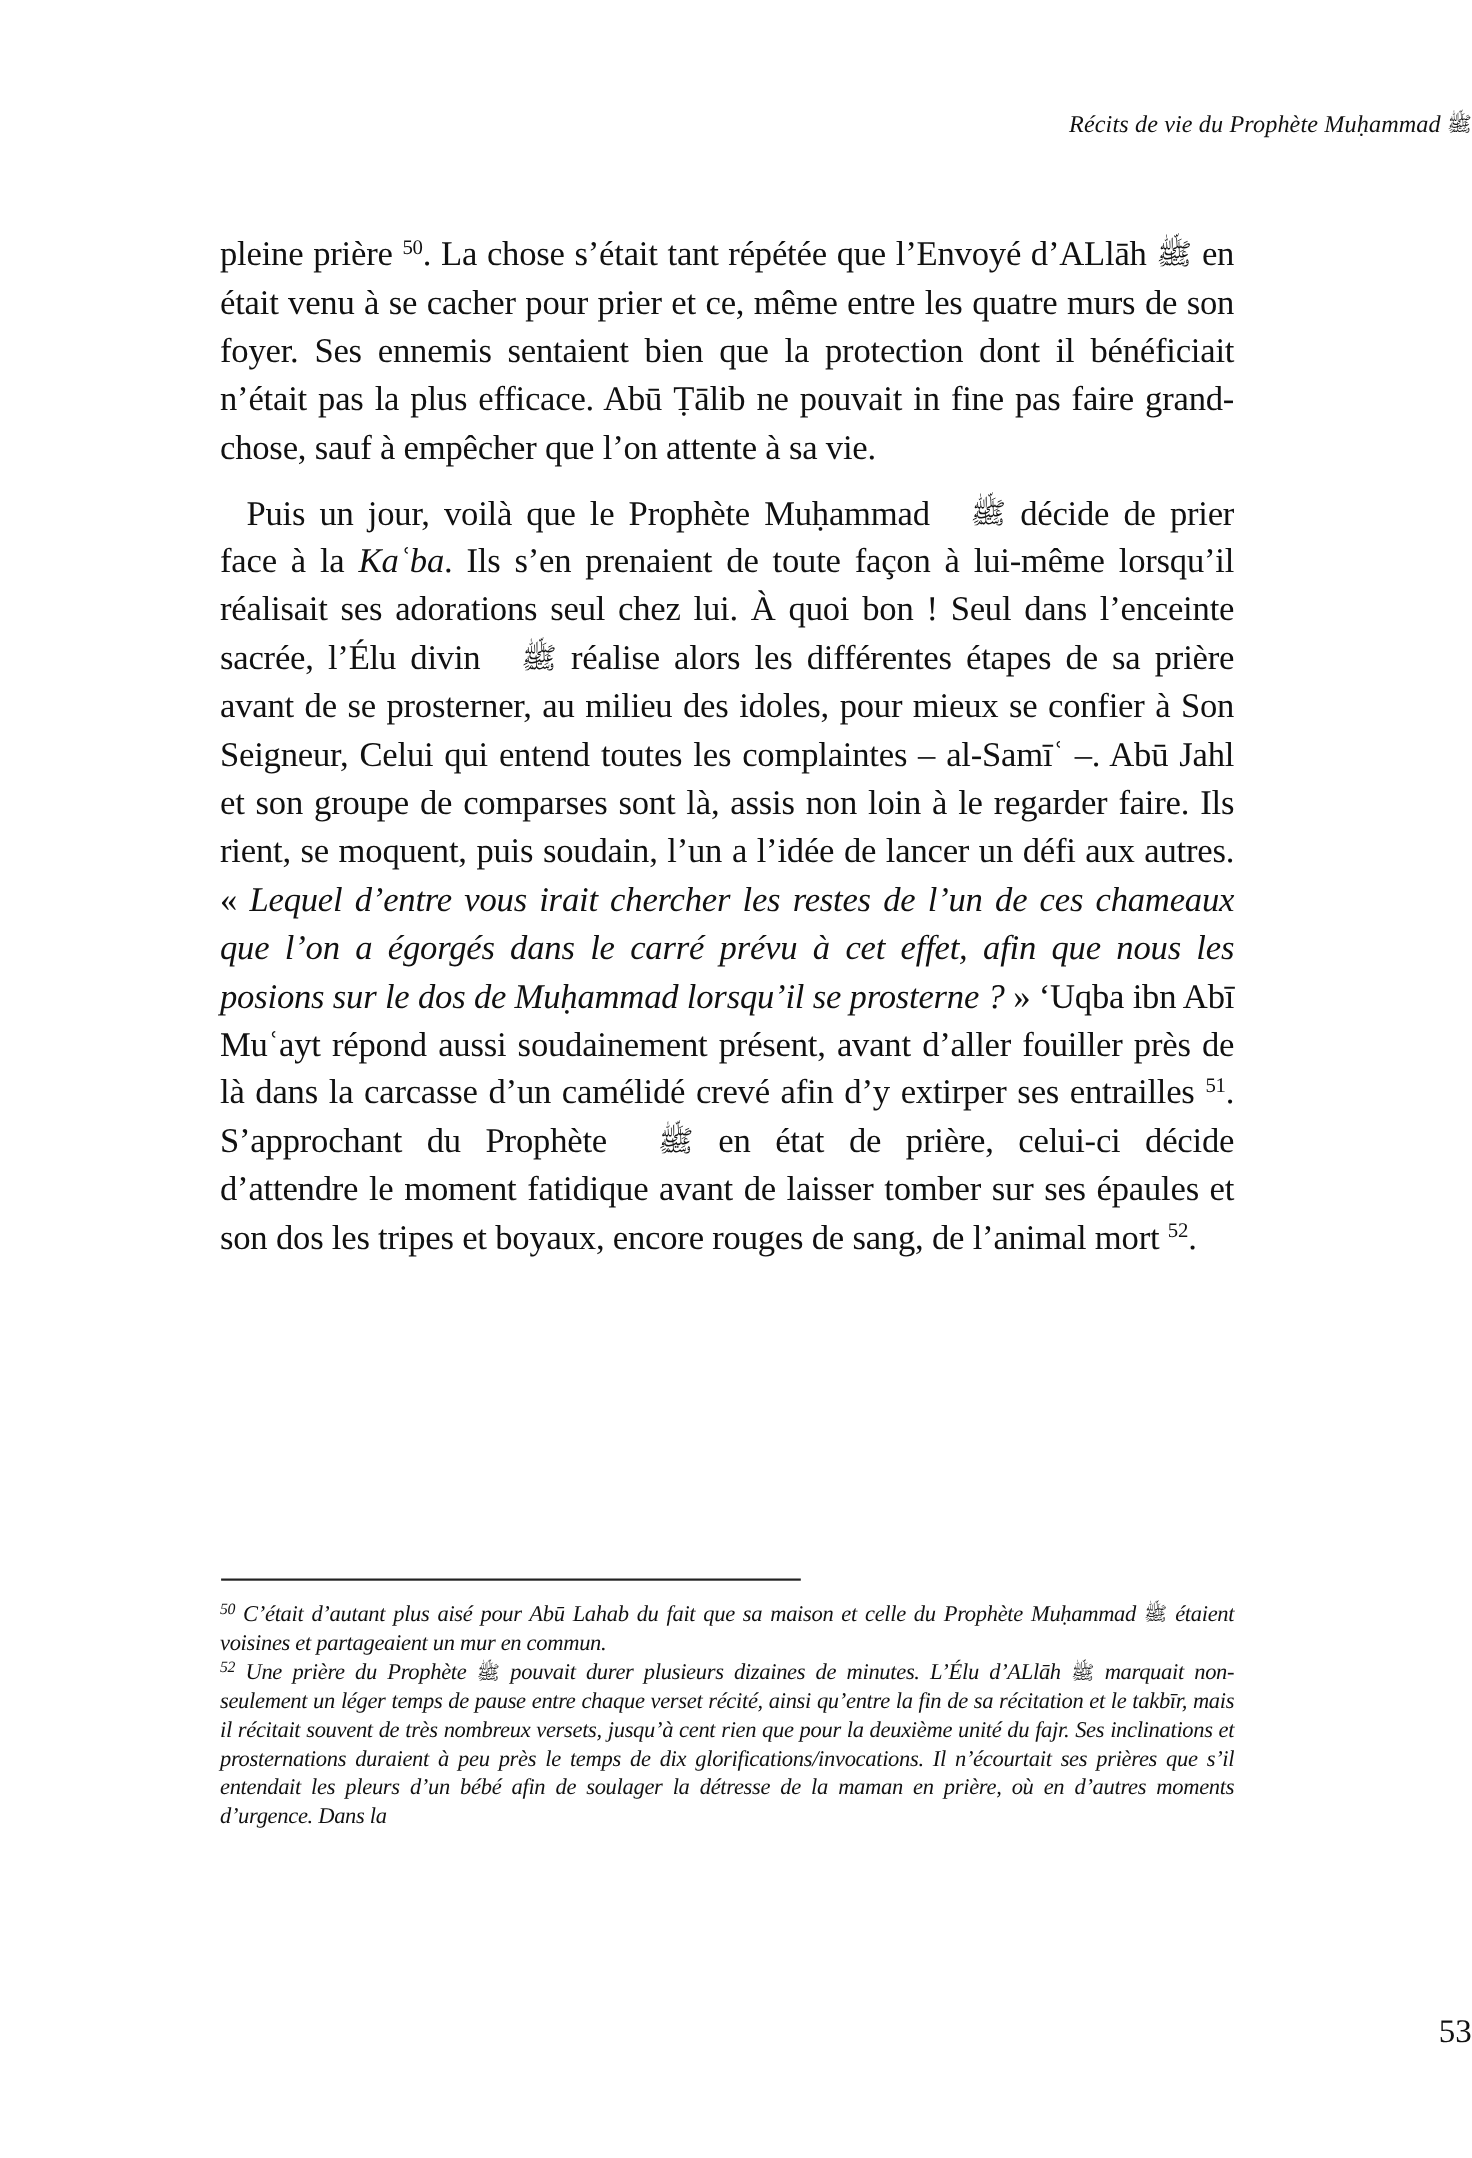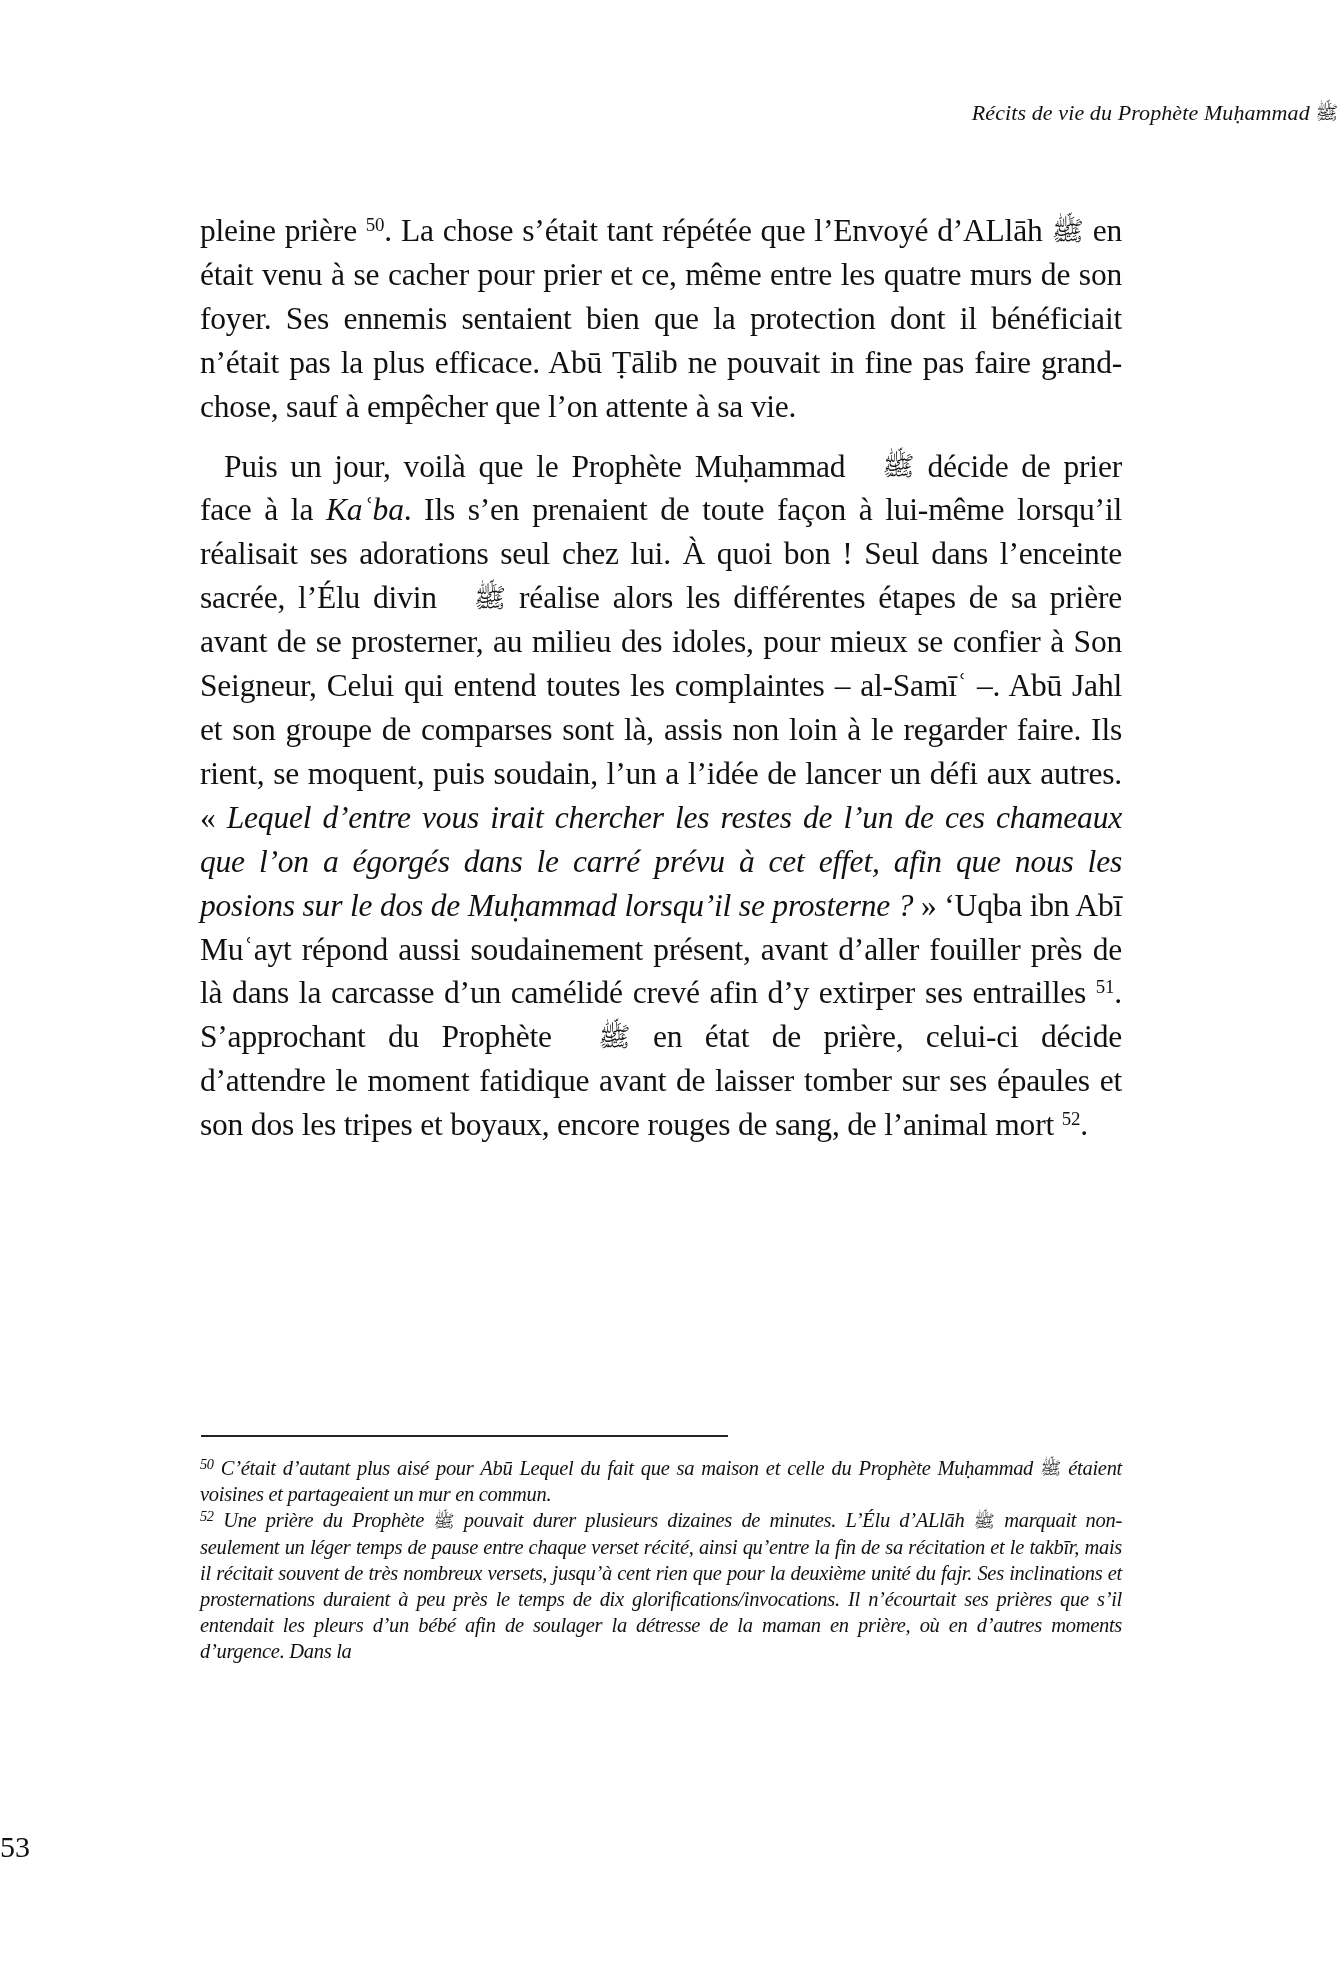--- a/index.html
+++ b/index.html
@@ -29,37 +29,37 @@
       background: #222222;
     }
     .footnotes {
       position: absolute; top: 1455px; left: 200px; width: 922px;
       font-style: italic; font-size: 20.5px; line-height: 26.2px;
       text-align: justify; letter-spacing: -0.3px;
     }
     .footnotes p { margin: 0; }
     .footnotes sup.fn { font-size: 0.7em; vertical-align: 0.45em; }
     .page-number {
-      position: absolute; top: 1830px; left: 0; width: 1338px; text-align: left;
+      position: absolute; top: 1830px; left: 0; width: 1338px; text-align: right;
       font-size: 30px;
     }
   </style>
 </head>
 <body>
 
 <div class="header">
   <span>Récits de vie du Prophète Muḥammad</span>
   <span class="salawat">ﷺ</span>
 </div>
 
 <div class="body-text">
   <p><span>pleine prière </span><sup class="fn">50</sup><span>. La chose s’était tant répétée que l’Envoyé d’ALlāh </span><span class="salawat">ﷺ</span><span> en était venu à se cacher pour prier et ce, même entre les quatre murs de son foyer. Ses ennemis sentaient bien que la protection dont il bénéficiait n’était pas la plus efficace. Abū Ṭālib ne pouvait in fine pas faire grand-chose, sauf à empêcher que l’on attente à sa vie.</span></p>
   <p class="indent"><span>Puis un jour, voilà que le Prophète Muḥammad </span><span class="salawat">ﷺ</span><span> décide de prier face à la </span><span class="it">Kaʿba</span><span>. Ils s’en prenaient de toute façon à lui-même lorsqu’il réalisait ses adorations seul chez lui. À quoi bon ! Seul dans l’enceinte sacrée, l’Élu divin </span><span class="salawat">ﷺ</span><span> réalise alors les différentes étapes de sa prière avant de se prosterner, au milieu des idoles, pour mieux se confier à Son Seigneur, Celui qui entend toutes les complaintes – al-Samīʿ –. Abū Jahl et son groupe de comparses sont là, assis non loin à le regarder faire. Ils rient, se moquent, puis soudain, l’un a l’idée de lancer un défi aux autres. « </span><span class="it">Lequel d’entre vous irait chercher les restes de l’un de ces chameaux que l’on a égorgés dans le carré prévu à cet effet, afin que nous les posions sur le dos de Muḥammad lorsqu’il se prosterne ?</span><span> » ‘Uqba ibn Abī Muʿayt répond aussi soudainement présent, avant d’aller fouiller près de là dans la carcasse d’un camélidé crevé afin d’y extirper ses entrailles </span><sup class="fn">51</sup><span>. S’approchant du Prophète </span><span class="salawat">ﷺ</span><span> en état de prière, celui-ci décide d’attendre le moment fatidique avant de laisser tomber sur ses épaules et son dos les tripes et boyaux, encore rouges de sang, de l’animal mort </span><sup class="fn">52</sup><span>.</span></p>
 </div>
 
 <div class="rule"></div>
 
 <div class="footnotes">
-  <p><sup class="fn">50</sup><span> C’était d’autant plus aisé pour Abū Lequel du fait que sa maison et celle du Prophète Muḥammad </span><span class="salawat">ﷺ</span><span> étaient voisines et partageaient un mur en commun.</span></p>
+  <p><sup class="fn">50</sup><span> C’était d’autant plus aisé pour Abū Lahab du fait que sa maison et celle du Prophète Muḥammad </span><span class="salawat">ﷺ</span><span> étaient voisines et partageaient un mur en commun.</span></p>
   <p><sup class="fn">52</sup><span> Une prière du Prophète </span><span class="salawat">ﷺ</span><span> pouvait durer plusieurs dizaines de minutes. L’Élu d’ALlāh </span><span class="salawat">ﷺ</span><span> marquait non-seulement un léger temps de pause entre chaque verset récité, ainsi qu’entre la fin de sa récitation et le takbīr, mais il récitait souvent de très nombreux versets, jusqu’à cent rien que pour la deuxième unité du fajr. Ses inclinations et prosternations duraient à peu près le temps de dix glorifications/invocations. Il n’écourtait ses prières que s’il entendait les pleurs d’un bébé afin de soulager la détresse de la maman en prière, où en d’autres moments d’urgence. Dans la</span></p>
 </div>
 
 <div class="page-number">53</div>
 
 </body></html>

